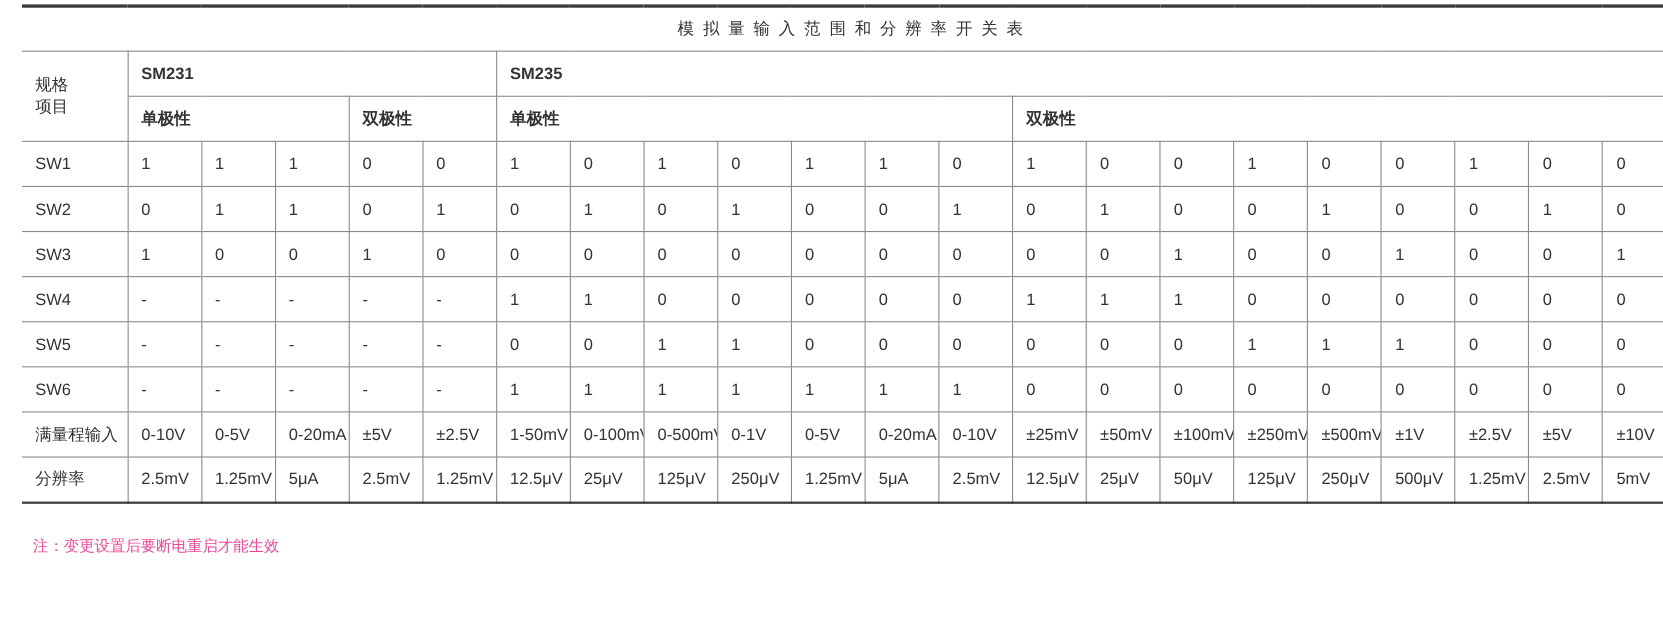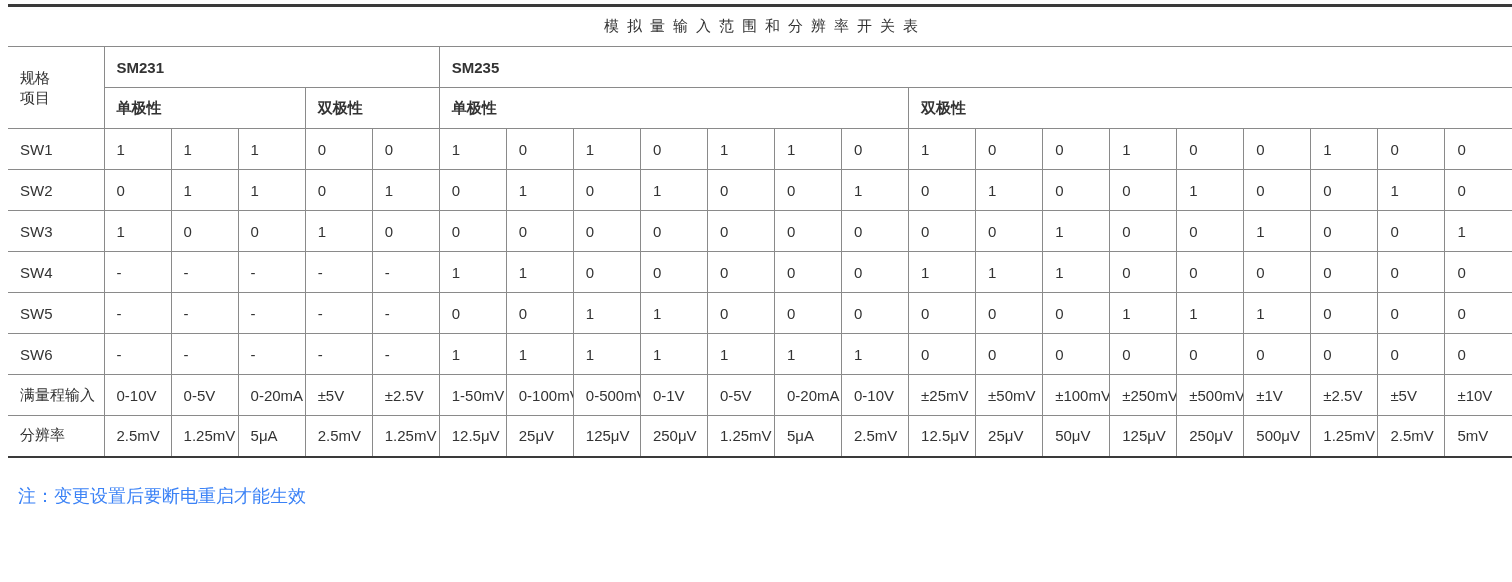--- a/index.html
+++ b/index.html
@@ -11,21 +11,21 @@
     --text: #333333;
   }
   * { box-sizing: border-box; }
   html, body {
     margin: 0; padding: 0;
     background: #ffffff;
     width: 1512px; height: 582px;
     font-family: "Liberation Sans", "DejaVu Sans", sans-serif;
     overflow: hidden;
   }
-  .wrap { padding: 4px 0 0 8px; }
+  .wrap { padding: 4px 0 0 8px; margin-left: 12px; }
 
   table.spec-table {
     border-collapse: collapse;
     table-layout: fixed;
     width: 1504px;
     border-top: 3px solid var(--dark);
     border-bottom: 2px solid var(--dark);
   }
   table.spec-table td {
     border: 1px solid var(--thin);
@@ -81,22 +81,22 @@
   }
   td.label-col {
     background: var(--gray);
     border-right: 2px solid var(--thick);
   }
   td.shaded { background: var(--gray); }
   td.gstart { border-left: 2px solid var(--thick); }
 
   .notes {
     margin: 24px 0 0 10px;
-    font-size: 18px;
-    color: #3b82f6;
+    font-size: 14px;
+    color: #ec4899;
     line-height: 28px;
   }
 </style>
 </head>
 <body>
 
 <div class="wrap">
   <table class="spec-table">
     <colgroup>
       <col style="width:96px">

